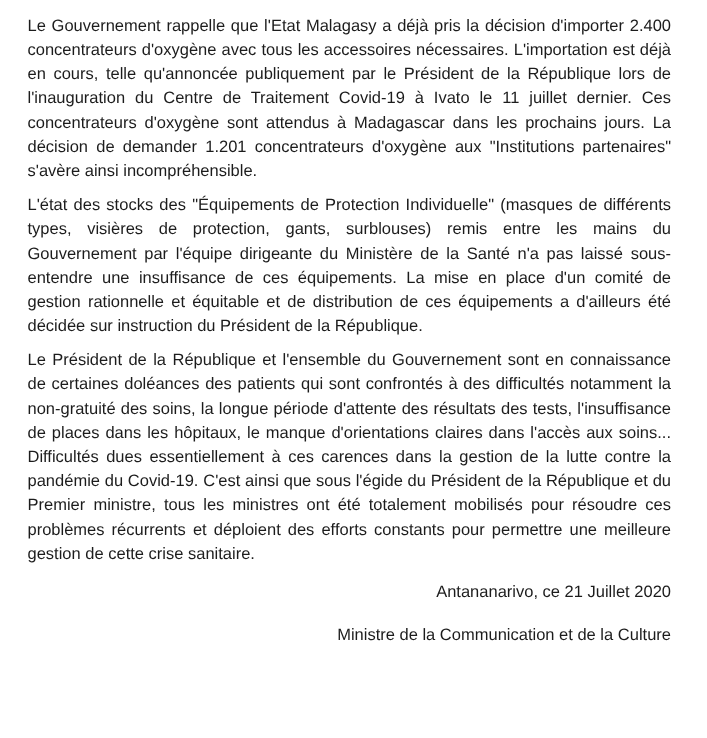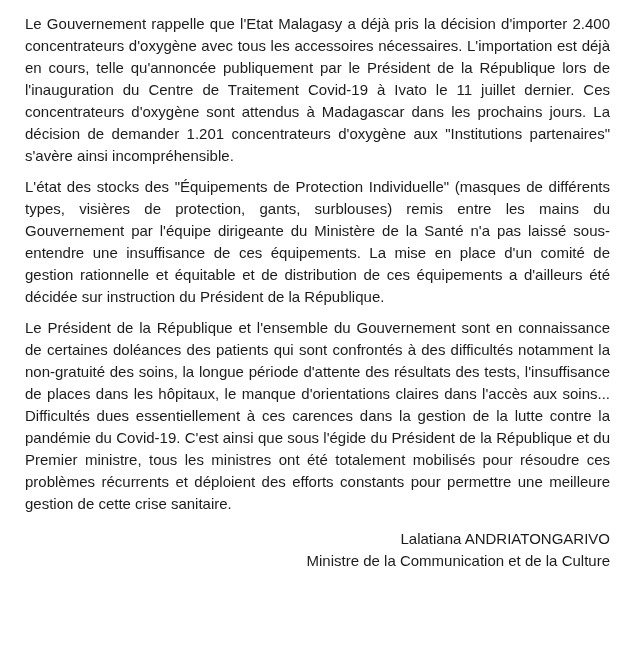--- a/index.html
+++ b/index.html
@@ -41,17 +41,17 @@
 
 <div class="page">
 
   <p class="body-par">Le Gouvernement rappelle que l'Etat Malagasy a déjà pris la décision d'importer 2.400 concentrateurs d'oxygène avec tous les accessoires nécessaires. L'importation est déjà en cours, telle qu'annoncée publiquement par le Président de la République lors de l'inauguration du Centre de Traitement Covid-19 à Ivato le 11 juillet dernier. Ces concentrateurs d'oxygène sont attendus à Madagascar dans les prochains jours. La décision de demander 1.201 concentrateurs d'oxygène aux "Institutions partenaires" s'avère ainsi incompréhensible.</p>
 
   <p class="body-par">L'état des stocks des "Équipements de Protection Individuelle" (masques de différents types, visières de protection, gants, surblouses) remis entre les mains du Gouvernement par l'équipe dirigeante du Ministère de la Santé n'a pas laissé sous-entendre une insuffisance de ces équipements. La mise en place d'un comité de gestion rationnelle et équitable et de distribution de ces équipements a d'ailleurs été décidée sur instruction du Président de la République.</p>
 
   <p class="body-par">Le Président de la République et l'ensemble du Gouvernement sont en connaissance de certaines doléances des patients qui sont confrontés à des difficultés notamment la non-gratuité des soins, la longue période d'attente des résultats des tests, l'insuffisance de places dans les hôpitaux, le manque d'orientations claires dans l'accès aux soins... Difficultés dues essentiellement à ces carences dans la gestion de la lutte contre la pandémie du Covid-19. C'est ainsi que sous l'égide du Président de la République et du Premier ministre, tous les ministres ont été totalement mobilisés pour résoudre ces problèmes récurrents et déploient des efforts constants pour permettre une meilleure gestion de cette crise sanitaire.</p>
 
   <div class="signature-block">
-    <p class="sig-line tight">Lalatiana ANDRIATONGARIVO</p>
+    <p class="sig-line">Antananarivo, ce 21 Juillet 2020</p>
     <p class="sig-line tight">Ministre de la Communication et de la Culture</p>
   </div>
 
 </div>
 
 </body></html>

